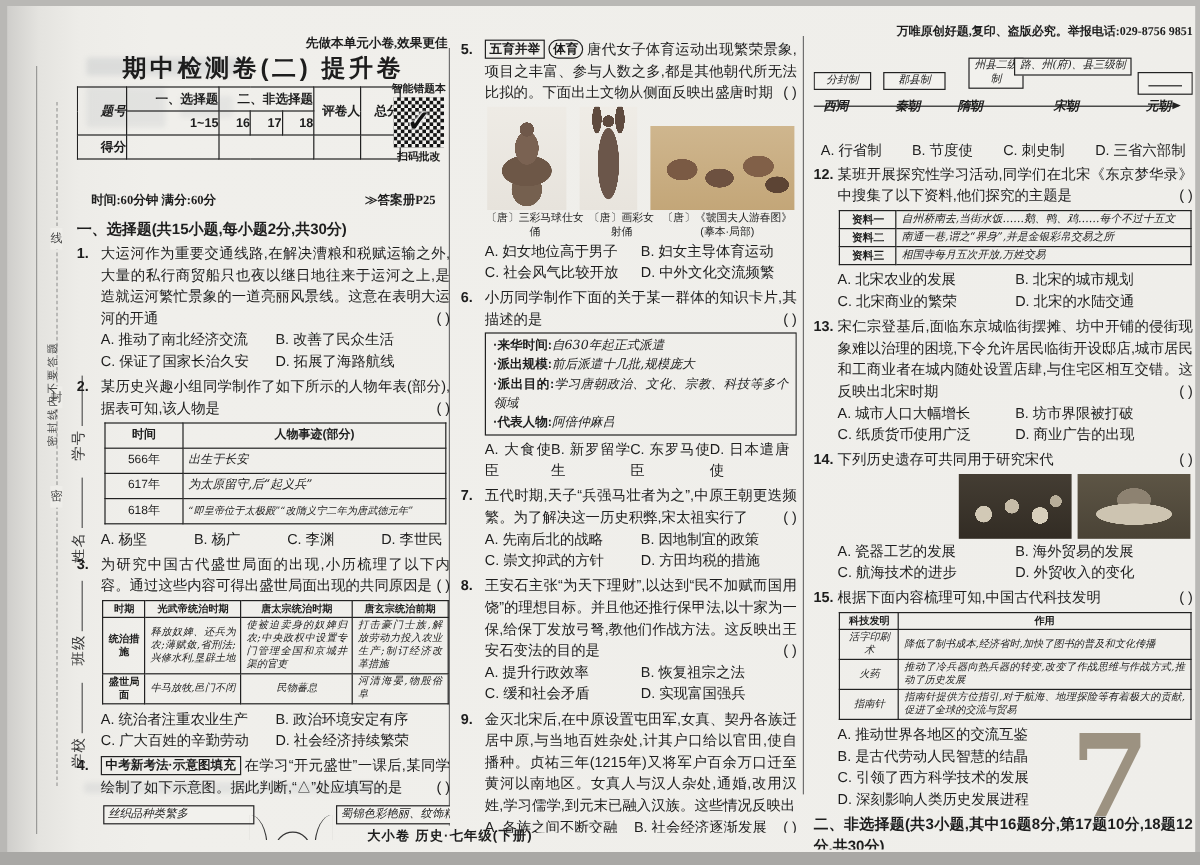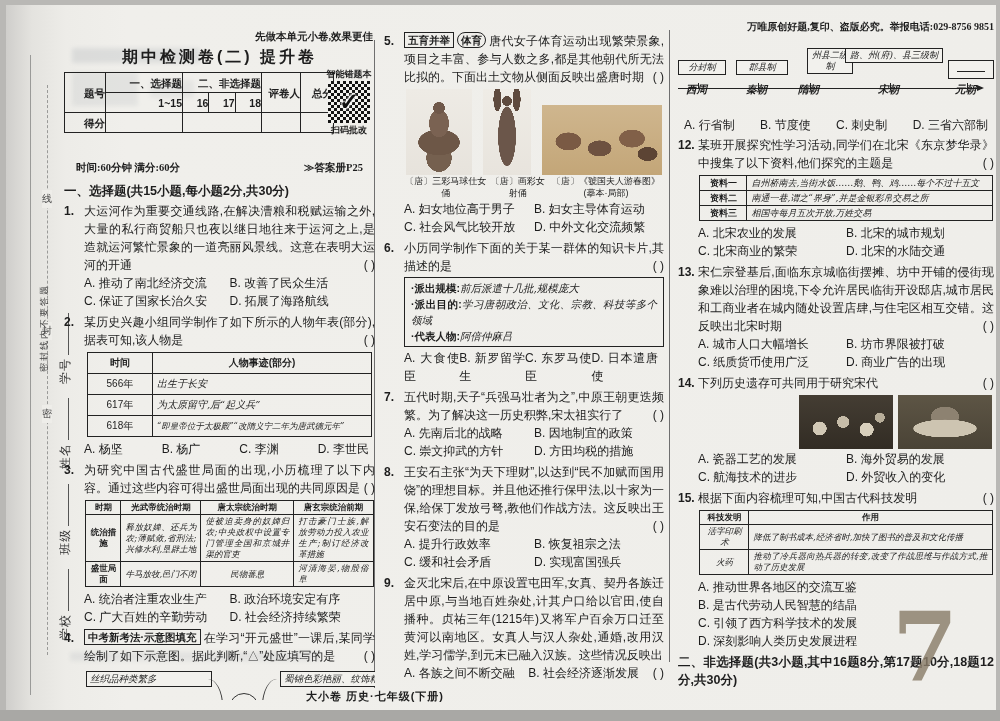--- a/index.html
+++ b/index.html
@@ -13,21 +13,21 @@
   .col{position:absolute;font-size:12px;line-height:18px;overflow:hidden;text-align:justify;}
   
   .fold-line{position:absolute;border-left:1px solid #9a9a98;}
   .rot{position:absolute;transform-origin:0 0;transform:rotate(-90deg);white-space:nowrap;}
   .fold-fields{font-size:12px;color:#333;letter-spacing:1px;}
   .fline{display:inline-block;width:42px;border-bottom:1px solid #555;height:10px;margin:0 10px 0 3px;}
   .seal-note{font-size:9px;color:#444;letter-spacing:2px;}
   .seal-ch{position:absolute;font-size:10px;color:#444;background:#eeede9;padding:2px 0;}
   
   .note1{font-family:"Liberation Serif",serif;font-weight:700;font-size:10.5px;text-align:right;padding-right:2px;}
-  .title{text-align:center;font-weight:800;font-size:16px;letter-spacing:3px;margin:2px 0 6px;}
+  .title{text-align:center;font-weight:800;font-size:20px;letter-spacing:3px;margin:2px 0 6px;}
   .scorewrap{position:relative;height:84px;}
   .scoretable{border-collapse:collapse;table-layout:fixed;}
   .scoretable td{border:1.2px solid #222;text-align:right;font-size:10.5px;font-weight:700;padding:0;height:19px;}
   .qrblock{position:absolute;text-align:center;font-size:9px;font-weight:700;line-height:12px;}
   .qr{position:relative;margin:1px auto;background:repeating-conic-gradient(#141414 0% 25%,#f2f1ee 0% 50%) 0 0/6px 6px;}
   .qr::after{content:"✓";position:absolute;inset:0;display:flex;align-items:center;justify-content:center;
     font-size:24px;font-weight:800;color:#111;text-shadow:0 0 2px #fff,1px 1px 2px #fff,-1px -1px 2px #fff;}
   .timerow{display:flex;justify-content:space-between;font-size:10.5px;font-weight:700;
     font-family:"Liberation Serif",serif;margin:3px 12px 5px;}
   .sec-head{font-weight:800;font-size:12.5px;margin:1px 0 2px;}
@@ -141,21 +141,21 @@
   <div class="colrule" style="left:669px;top:30px;height:632px;"></div>
 
   <div class="col" style="left:64px;top:28px;width:311px;height:672px;">
     <div class="note1">先做本单元小卷,效果更佳</div>
     <div class="title">期中检测卷(二)  提升卷</div>
 
     <div class="scorewrap">
       <table class="scoretable" style="width:262px;">
         <tbody>
             <tr>
-          <td rowspan="2" style="width:40px;">题号</td>
+          <td rowspan="2" style="width:40px;font-style:italic;">题号</td>
           <td style="width:76px;">一、选择题</td>
           <td colspan="3" style="width:78px;">二、非选择题</td>
           <td rowspan="2" style="width:38px;">评卷人</td>
           <td rowspan="2" style="width:32px;">总分</td>
         </tr>
         <tr>
           <td>1~15</td>
           <td>16</td>
           <td>17</td>
           <td>18</td>
@@ -293,20 +293,21 @@
         <span>B. 妇女主导体育运动</span>
         <span>C. 社会风气比较开放</span>
         <span>D. 中外文化交流频繁</span>
       </div>
     </div>
 
     <div class="q">
       <span class="qno">6.</span>
       <p class="stem"><span>小历同学制作下面的关于某一群体的知识卡片,其描述的是</span><span class="paren">(  )</span></p>
       <div class="card">
+        <div><span class="k">·来华时间:</span><span class="v">自630年起正式派遣</span></div>
         <div><span class="k">·派出规模:</span><span class="v">前后派遣十几批,规模庞大</span></div>
         <div><span class="k">·派出目的:</span><span class="v">学习唐朝政治、文化、宗教、科技等多个领域</span></div>
         <div><span class="k">·代表人物:</span><span class="v">阿倍仲麻吕</span></div>
       </div>
       <div class="opts4">
         <span>A. 大食使臣</span>
         <span>B. 新罗留学生</span>
         <span>C. 东罗马使臣</span>
         <span>D. 日本遣唐使</span>
       </div>
@@ -438,20 +439,24 @@
           <td class="thead">作用</td>
         </tr>
         <tr>
               <td class="hand" style="text-align:center;">活字印刷术</td>
               <td class="hand">降低了制书成本,经济省时,加快了图书的普及和文化传播</td>
             </tr>
         <tr>
               <td class="hand" style="text-align:center;">火药</td>
               <td class="hand">推动了冷兵器向热兵器的转变,改变了作战思维与作战方式,推动了历史发展</td>
             </tr>
+        <tr>
+              <td class="hand" style="text-align:center;">指南针</td>
+              <td class="hand">指南针提供方位指引,对于航海、地理探险等有着极大的贡献,促进了全球的交流与贸易</td>
+            </tr>
       </tbody>
         </table>
       <div class="opts1">
         <span>A. 推动世界各地区的交流互鉴</span>
         <span>B. 是古代劳动人民智慧的结晶</span>
         <span>C. 引领了西方科学技术的发展</span>
         <span>D. 深刻影响人类历史发展进程</span>
       </div>
     </div>
 

